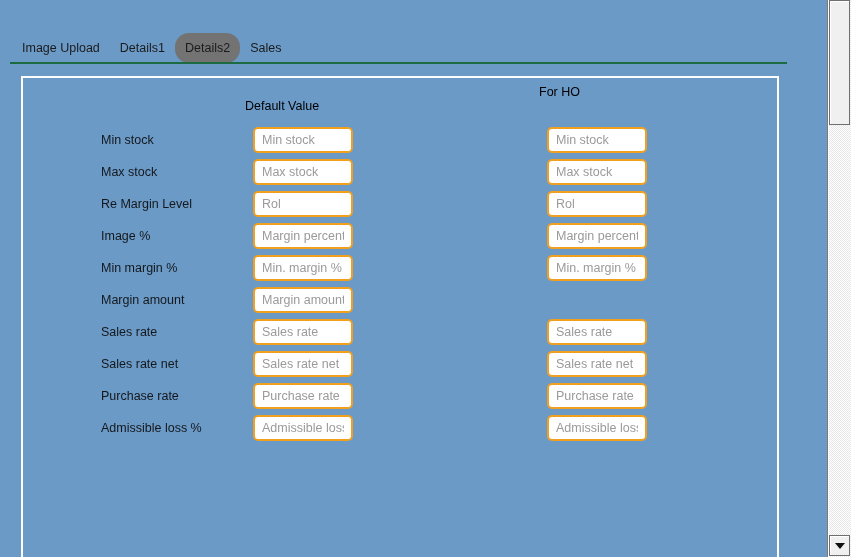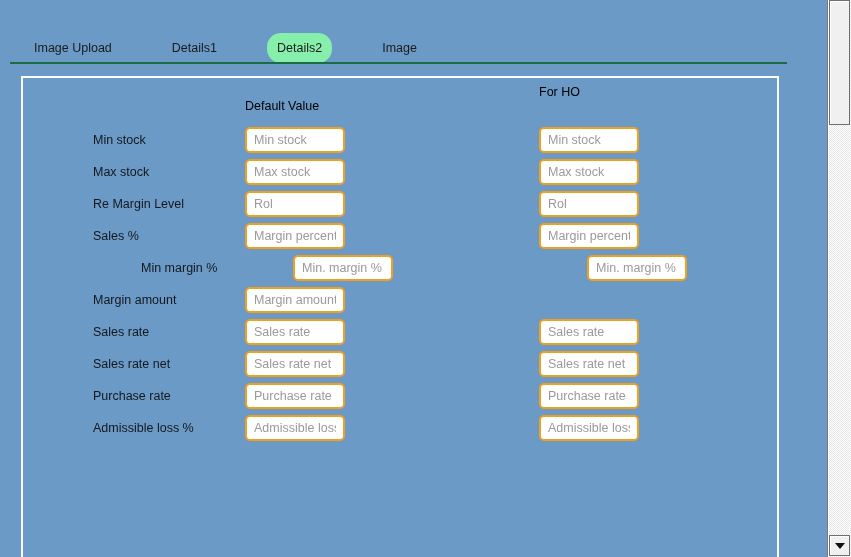--- a/index.html
+++ b/index.html
@@ -38,41 +38,40 @@
   
   #tabbar {
     position: absolute;
     left: 0;
     top: 0;
     width: 812px;
     height: 64px;
   }
   #tabstrip {
     position: absolute;
-    left: 24px;
+    left: 12px;
     top: 33px;
     height: 30px;
     display: flex;
     align-items: stretch;
-    gap: 40px;
   }
   .tab {
     display: flex;
     align-items: center;
     padding: 0 10px;
     font-size: 12.5px;
     color: #1b1b1b;
     line-height: 1;
     white-space: nowrap;
     background: transparent;
     cursor: pointer;
     user-select: none;
   }
   .tab.active {
-    background: #86efac;
+    background: #737373;
     border-radius: 14px;
   }
   
   #tab-underline {
     position: absolute;
     left: 10px;
     top: 62px;
     width: 777px;
     height: 2px;
     background: #1c6b43;
@@ -95,21 +94,21 @@
     font-size: 12.5px;
     color: #000000;
     font-weight: 400;
     white-space: nowrap;
   }
   #header-default { left: 222px; top: 21px; }
   #header-ho      { left: 516px; top: 7px; }
 
   .form-row {
     position: absolute;
-    left: 0;
+    left: 8px;
     width: 100%;
     height: 32px;
   }
 
   .row-label {
     position: absolute;
     left: 70px;
     top: 8px;
     font-size: 12.5px;
     color: #14181c;
@@ -208,21 +207,21 @@
 
 <div id="app">
 
   <div id="viewport">
 
     <div id="tabbar">
       <div id="tabstrip">
           <div class="tab">Image Upload</div>
           <div class="tab">Details1</div>
           <div class="tab active">Details2</div>
-          <div class="tab">Image</div>
+          <div class="tab">Sales</div>
         </div>
       <div id="tab-underline"></div>
     </div>
 
     <div id="panel">
 
       <div class="col-header" id="header-default">Default Value</div>
 
       <div class="col-header" id="header-ho">For HO</div>
 
@@ -236,25 +235,25 @@
             <div class="row-label">Max stock</div>
             <input type="text" class="field col-default" placeholder="Max stock" style="">
             <input type="text" class="field col-ho" placeholder="Max stock" style="">
           </div>
           <div class="form-row" style="top: 111px;">
             <div class="row-label">Re Margin Level</div>
             <input type="text" class="field col-default" placeholder="Rol" style="">
             <input type="text" class="field col-ho" placeholder="Rol" style="">
           </div>
           <div class="form-row" style="top: 143px;">
-            <div class="row-label">Sales %</div>
+            <div class="row-label">Image %</div>
             <input type="text" class="field col-default" placeholder="Margin percent..." style="">
             <input type="text" class="field col-ho" placeholder="Margin percent..." style="">
           </div>
-          <div class="form-row" style="top: 175px; margin-left: 48px;">
+          <div class="form-row" style="top: 175px;">
             <div class="row-label">Min margin %</div>
             <input type="text" class="field col-default" placeholder="Min. margin %" style="">
             <input type="text" class="field col-ho" placeholder="Min. margin %" style="">
           </div>
           <div class="form-row" style="top: 207px;">
             <div class="row-label">Margin amount</div>
             <input type="text" class="field col-default" placeholder="Margin amount" style="">
           </div>
           <div class="form-row" style="top: 239px;">
             <div class="row-label">Sales rate</div>

